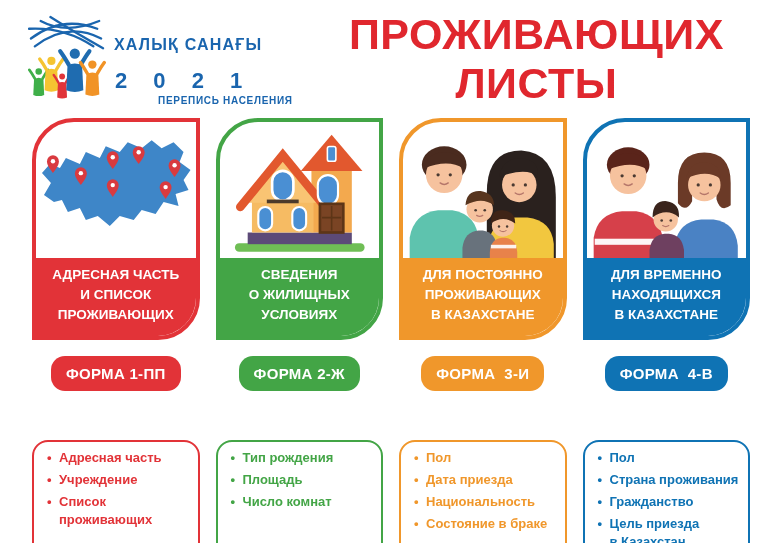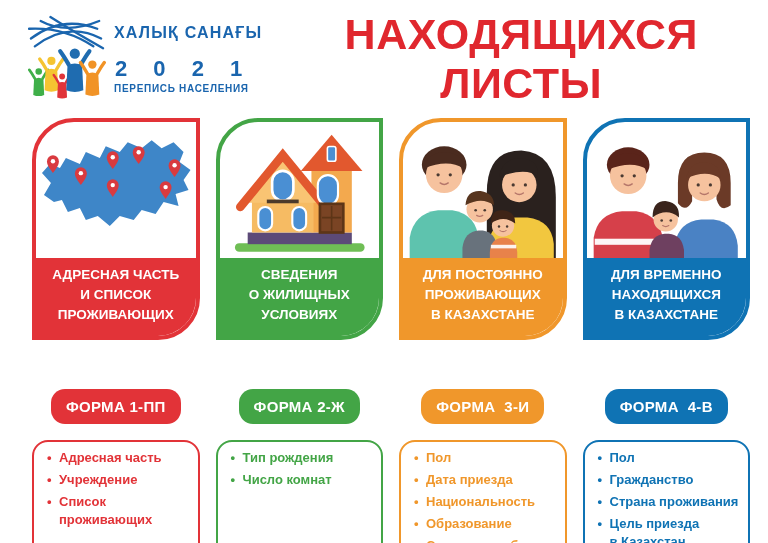--- a/index.html
+++ b/index.html
@@ -1,26 +1,26 @@
 <!DOCTYPE html>
 <html><head>
 <meta charset="utf-8">
 <style>
   * { box-sizing: border-box; margin: 0; padding: 0; }
   html, body { width: 768px; height: 543px; overflow: hidden; background: #ffffff;
     font-family: "Liberation Sans", sans-serif; }
 
   
   .header { height: 112px; display: flex; align-items: center; padding: 6px 20px 0 28px; }
-  .logo { display: flex; align-items: center; gap: 8px; }
+  .logo { display: flex; align-items: flex-end; gap: 8px; }
   .logo-mark { width: 78px; height: 94px; flex: 0 0 auto; }
   .logo-text { display: flex; flex-direction: column; color: #1a65ae; }
   .logo-title { font-size: 16px; font-weight: bold; letter-spacing: 1.2px; }
   .logo-year { font-size: 22px; font-weight: bold; letter-spacing: 10px; margin: 14px 0 1px 1px; white-space: pre; }
-  .logo-sub { font-size: 10px; font-weight: bold; letter-spacing: 0.7px; }
+  .logo-sub { font-size: 10px; font-weight: bold; letter-spacing: 0.7px; margin-left: 44px; }
   .page-title { flex: 1; text-align: center; transform: translateX(16px);
     color: #e0272e; font-size: 43px; font-weight: bold; letter-spacing: 0.5px; }
 
   
   .cards { display: grid; grid-template-columns: repeat(4, 1fr); gap: 16px;
     padding: 6px 18px 20px 32px; height: 431px;
     grid-template-rows: 222px 68px 1fr; grid-auto-flow: column; }
   .col { display: contents; }
 
   .red    { --accent: #e23338; }
@@ -30,21 +30,21 @@
 
   .card { border: 4px solid var(--accent); border-radius: 42px 0 42px 0;
     overflow: hidden; display: flex; flex-direction: column; background: #fff; }
   .art { flex: 1; position: relative; overflow: hidden; }
   .art svg { position: absolute; left: 0; top: 0; width: 100%; height: 100%; }
   .card-label { height: 78px; background: var(--accent); color: #fff;
     display: flex; align-items: center; justify-content: center; text-align: center;
     white-space: pre-line; font-weight: bold; font-size: 13.5px; line-height: 1.5;
     padding-bottom: 4px; }
 
-  .badge-row { display: flex; align-items: flex-end; justify-content: center; }
+  .badge-row { display: flex; align-items: flex-start; justify-content: center; }
   .badge { background: var(--accent); color: #fff; font-weight: bold; font-size: 15px;
     letter-spacing: 0.3px; padding: 9px 15px; border-radius: 14px; white-space: pre; }
 
   .listbox { border: 2px solid var(--accent); border-radius: 16px;
     padding: 7px 5px 4px 12px; color: var(--accent); }
   .listbox ul { list-style: none; }
   .listbox li { position: relative; padding-left: 13px; margin-bottom: 3.5px;
     font-weight: bold; font-size: 13px; line-height: 1.42; white-space: pre-line; }
   .listbox li::before { content: "\2022"; position: absolute; left: 1px; top: 0; }
 </style>
@@ -93,21 +93,21 @@
           <path d="M5,-5 Q9,-12 12,-16" stroke-width="3.4" fill="none" stroke-linecap="round"></path>
         </g>
       </g>
     </svg>
     <div class="logo-text">
       <span class="logo-title">ХАЛЫҚ САНАҒЫ</span>
       <span class="logo-year">2 0 2 1</span>
       <span class="logo-sub">ПЕРЕПИСЬ НАСЕЛЕНИЯ</span>
     </div>
   </div>
-  <h1 class="page-title">НАХОДЯЩИХСЯ ЛИСТЫ</h1>
+  <h1 class="page-title">ПРОЖИВАЮЩИХ ЛИСТЫ</h1>
 </header>
 
 <main class="cards">
 
   <section class="col red">
     <div class="card">
       <div class="art">
         <svg viewBox="0 0 160 118" preserveAspectRatio="xMidYMid meet" aria-hidden="true">
           <path fill="#3e86c8" d="M6,42 L14,33 L24,37 L30,27 L44,33 L50,21 L64,27 L70,15 L84,21 L92,11 L106,17 L116,9 L126,17 L138,11 L148,21 L144,31 L155,39 L148,49 L153,59 L140,63 L143,75 L128,71 L120,83 L106,79 L98,89 L84,85 L74,95 L62,85 L50,89 L44,77 L32,81 L26,69 L18,71 L8,64 L15,52 Z"></path>
           <g>
@@ -184,20 +184,21 @@
       <div class="card-label">СВЕДЕНИЯ
 О ЖИЛИЩНЫХ
 УСЛОВИЯХ</div>
     </div>
     <div class="badge-row">
       <span class="badge">ФОРМА 2-Ж</span>
     </div>
     <div class="listbox">
       <ul>
         <li>Тип рождения</li>
+        <li>Площадь</li>
         <li>Число комнат</li>
       </ul>
     </div>
   </section>
 
   <section class="col orange">
     <div class="card">
       <div class="art">
         <svg viewBox="0 0 160 134" preserveAspectRatio="xMidYMid slice" aria-hidden="true">
           <path d="M84,134 L84,70 Q84,28 118,28 Q152,30 152,74 L152,134 Z" fill="#2a211e"></path>
@@ -234,21 +235,20 @@
 В КАЗАХСТАНЕ</div>
     </div>
     <div class="badge-row">
       <span class="badge">ФОРМА  3-И</span>
     </div>
     <div class="listbox">
       <ul>
         <li>Пол</li>
         <li>Дата приезда</li>
         <li>Национальность</li>
-        <li>Образование</li>
         <li>Состояние в браке</li>
       </ul>
     </div>
   </section>
 
   <section class="col blue">
     <div class="card">
       <div class="art">
         <svg viewBox="0 0 160 134" preserveAspectRatio="xMidYMid slice" aria-hidden="true">
           <path d="M91,60 Q91,30 117,30 Q143,30 143,60 L143,82 Q133,90 129,76 L129,60 Q118,50 105,60 L105,78 Q99,90 91,80 Z" fill="#6b3a27"></path>
@@ -277,21 +277,21 @@
       <div class="card-label">ДЛЯ ВРЕМЕННО
 НАХОДЯЩИХСЯ
 В КАЗАХСТАНЕ</div>
     </div>
     <div class="badge-row">
       <span class="badge">ФОРМА  4-В</span>
     </div>
     <div class="listbox">
       <ul>
         <li>Пол</li>
+        <li>Страна проживания</li>
         <li>Гражданство</li>
-        <li>Страна проживания</li>
         <li>Цель приезда
 в Казахстан</li>
       </ul>
     </div>
   </section>
 
 </main>
 
 </body></html>

